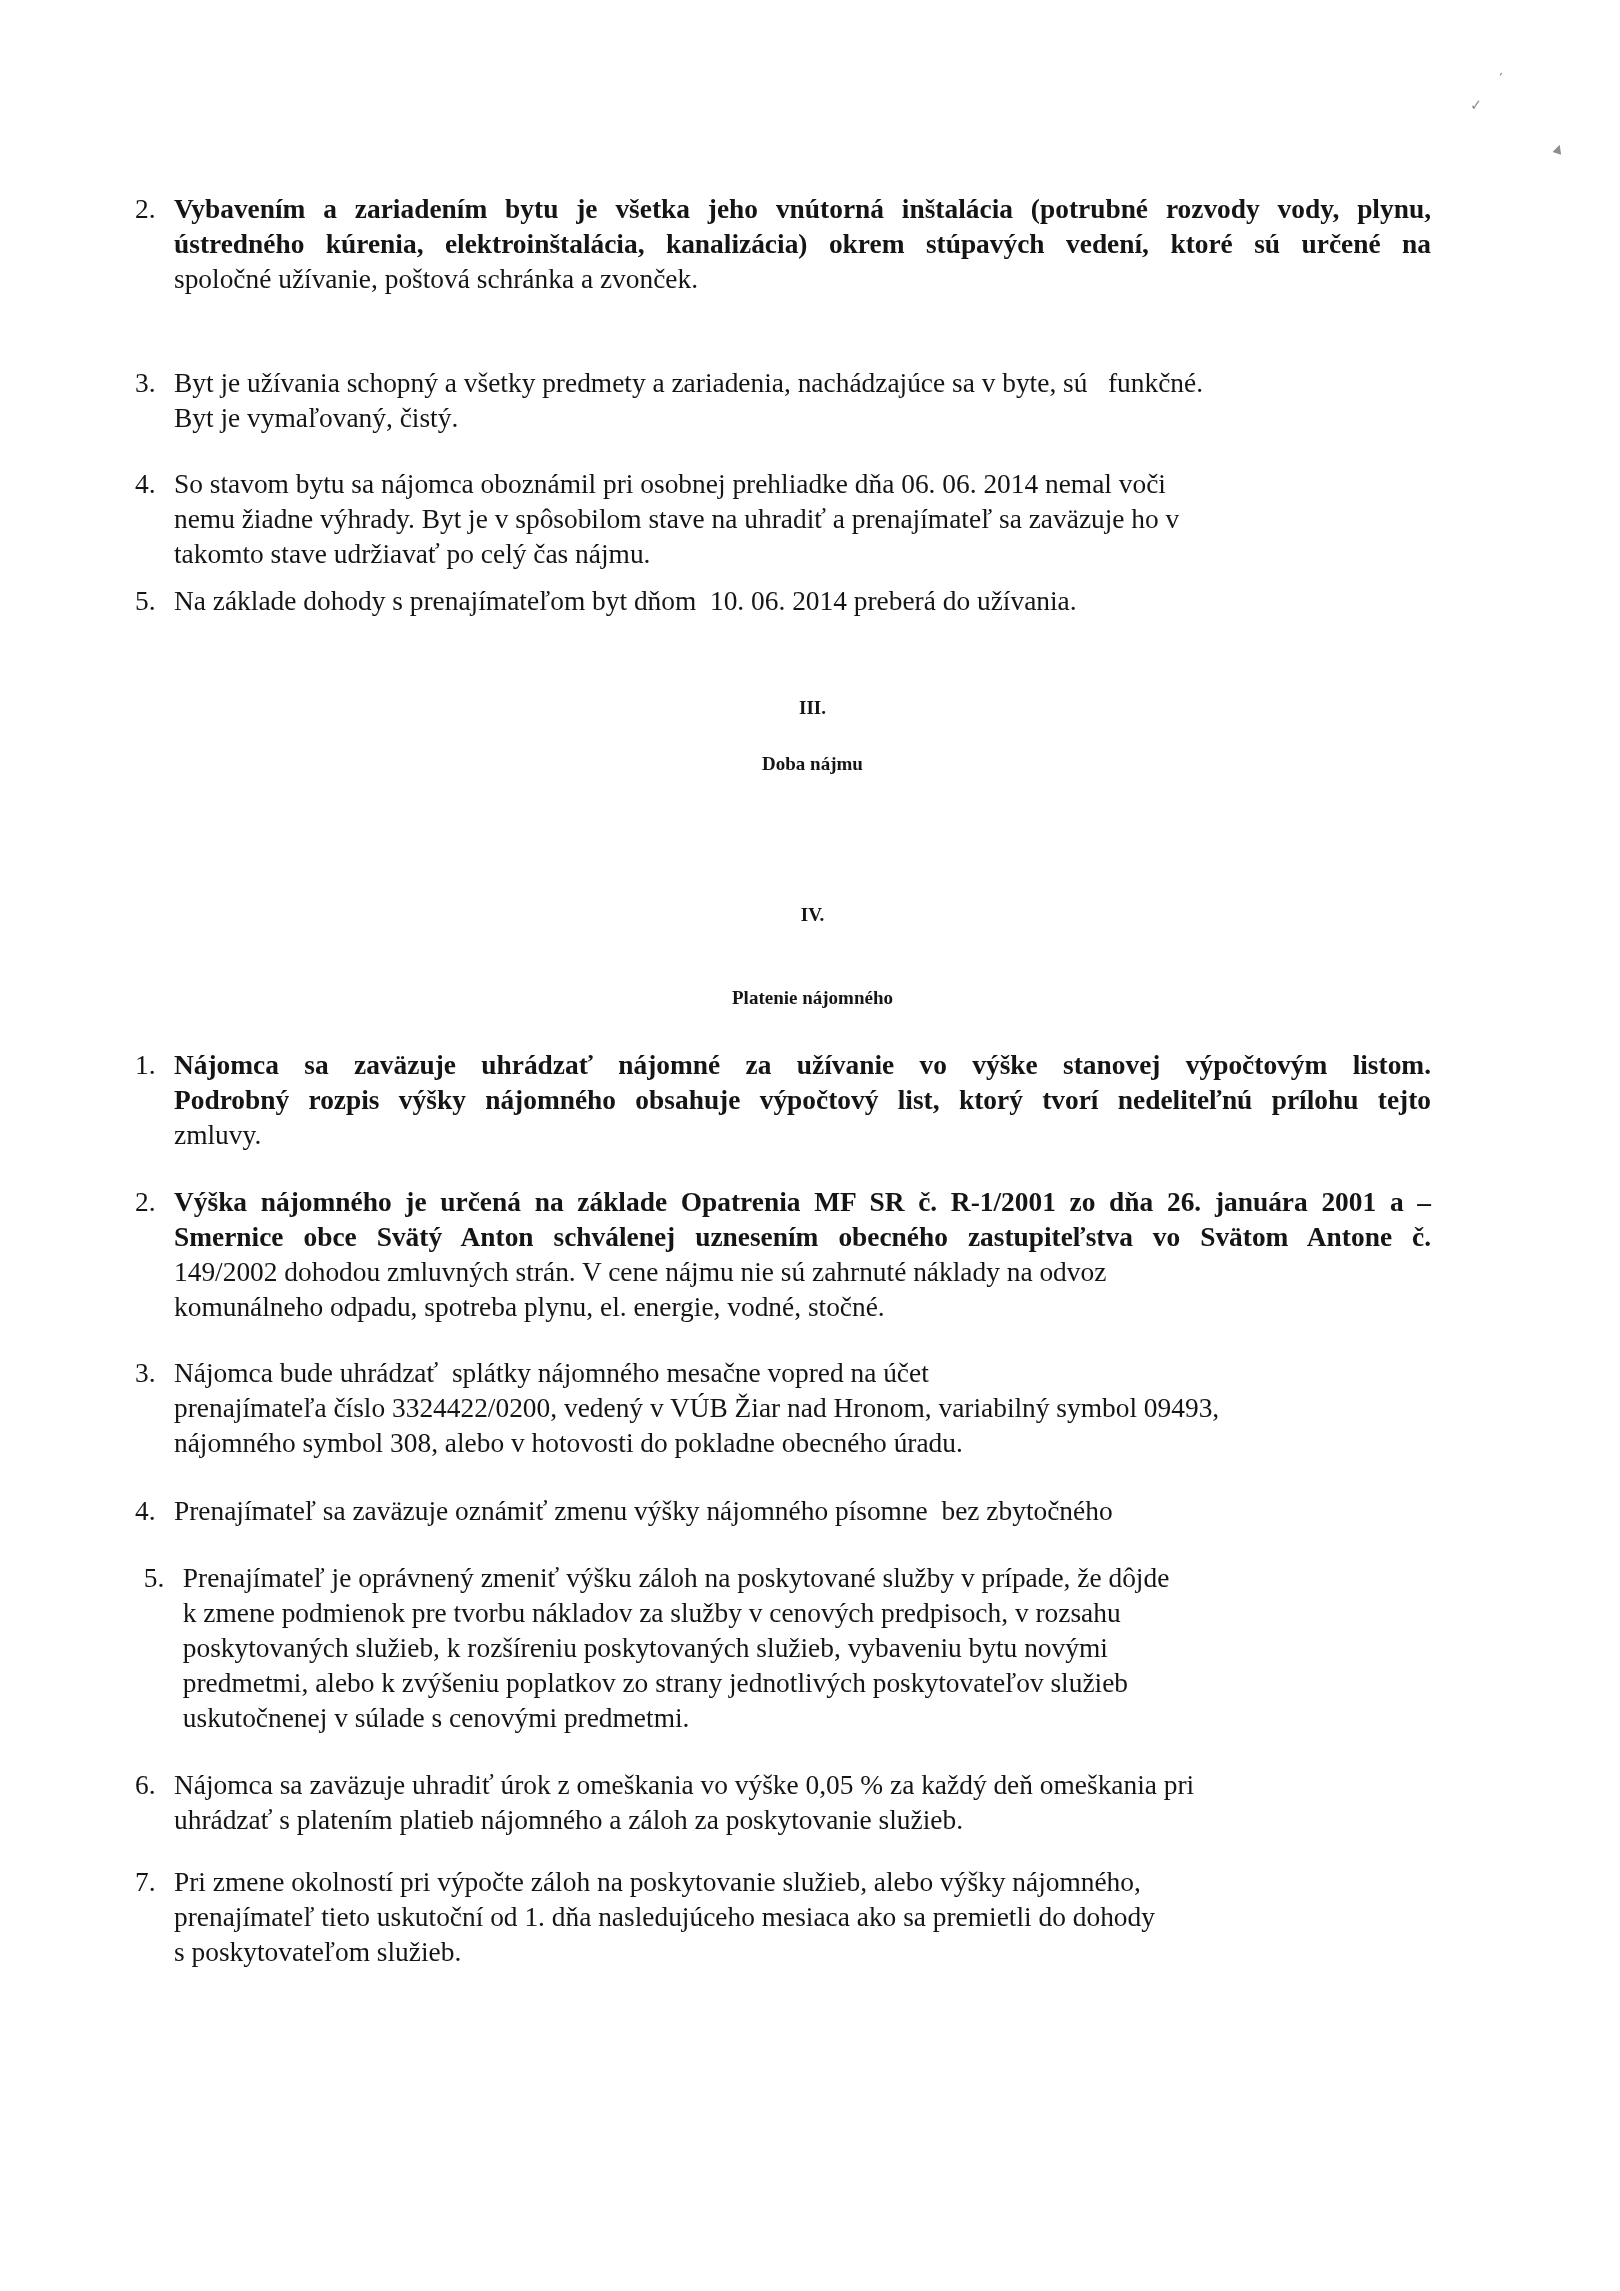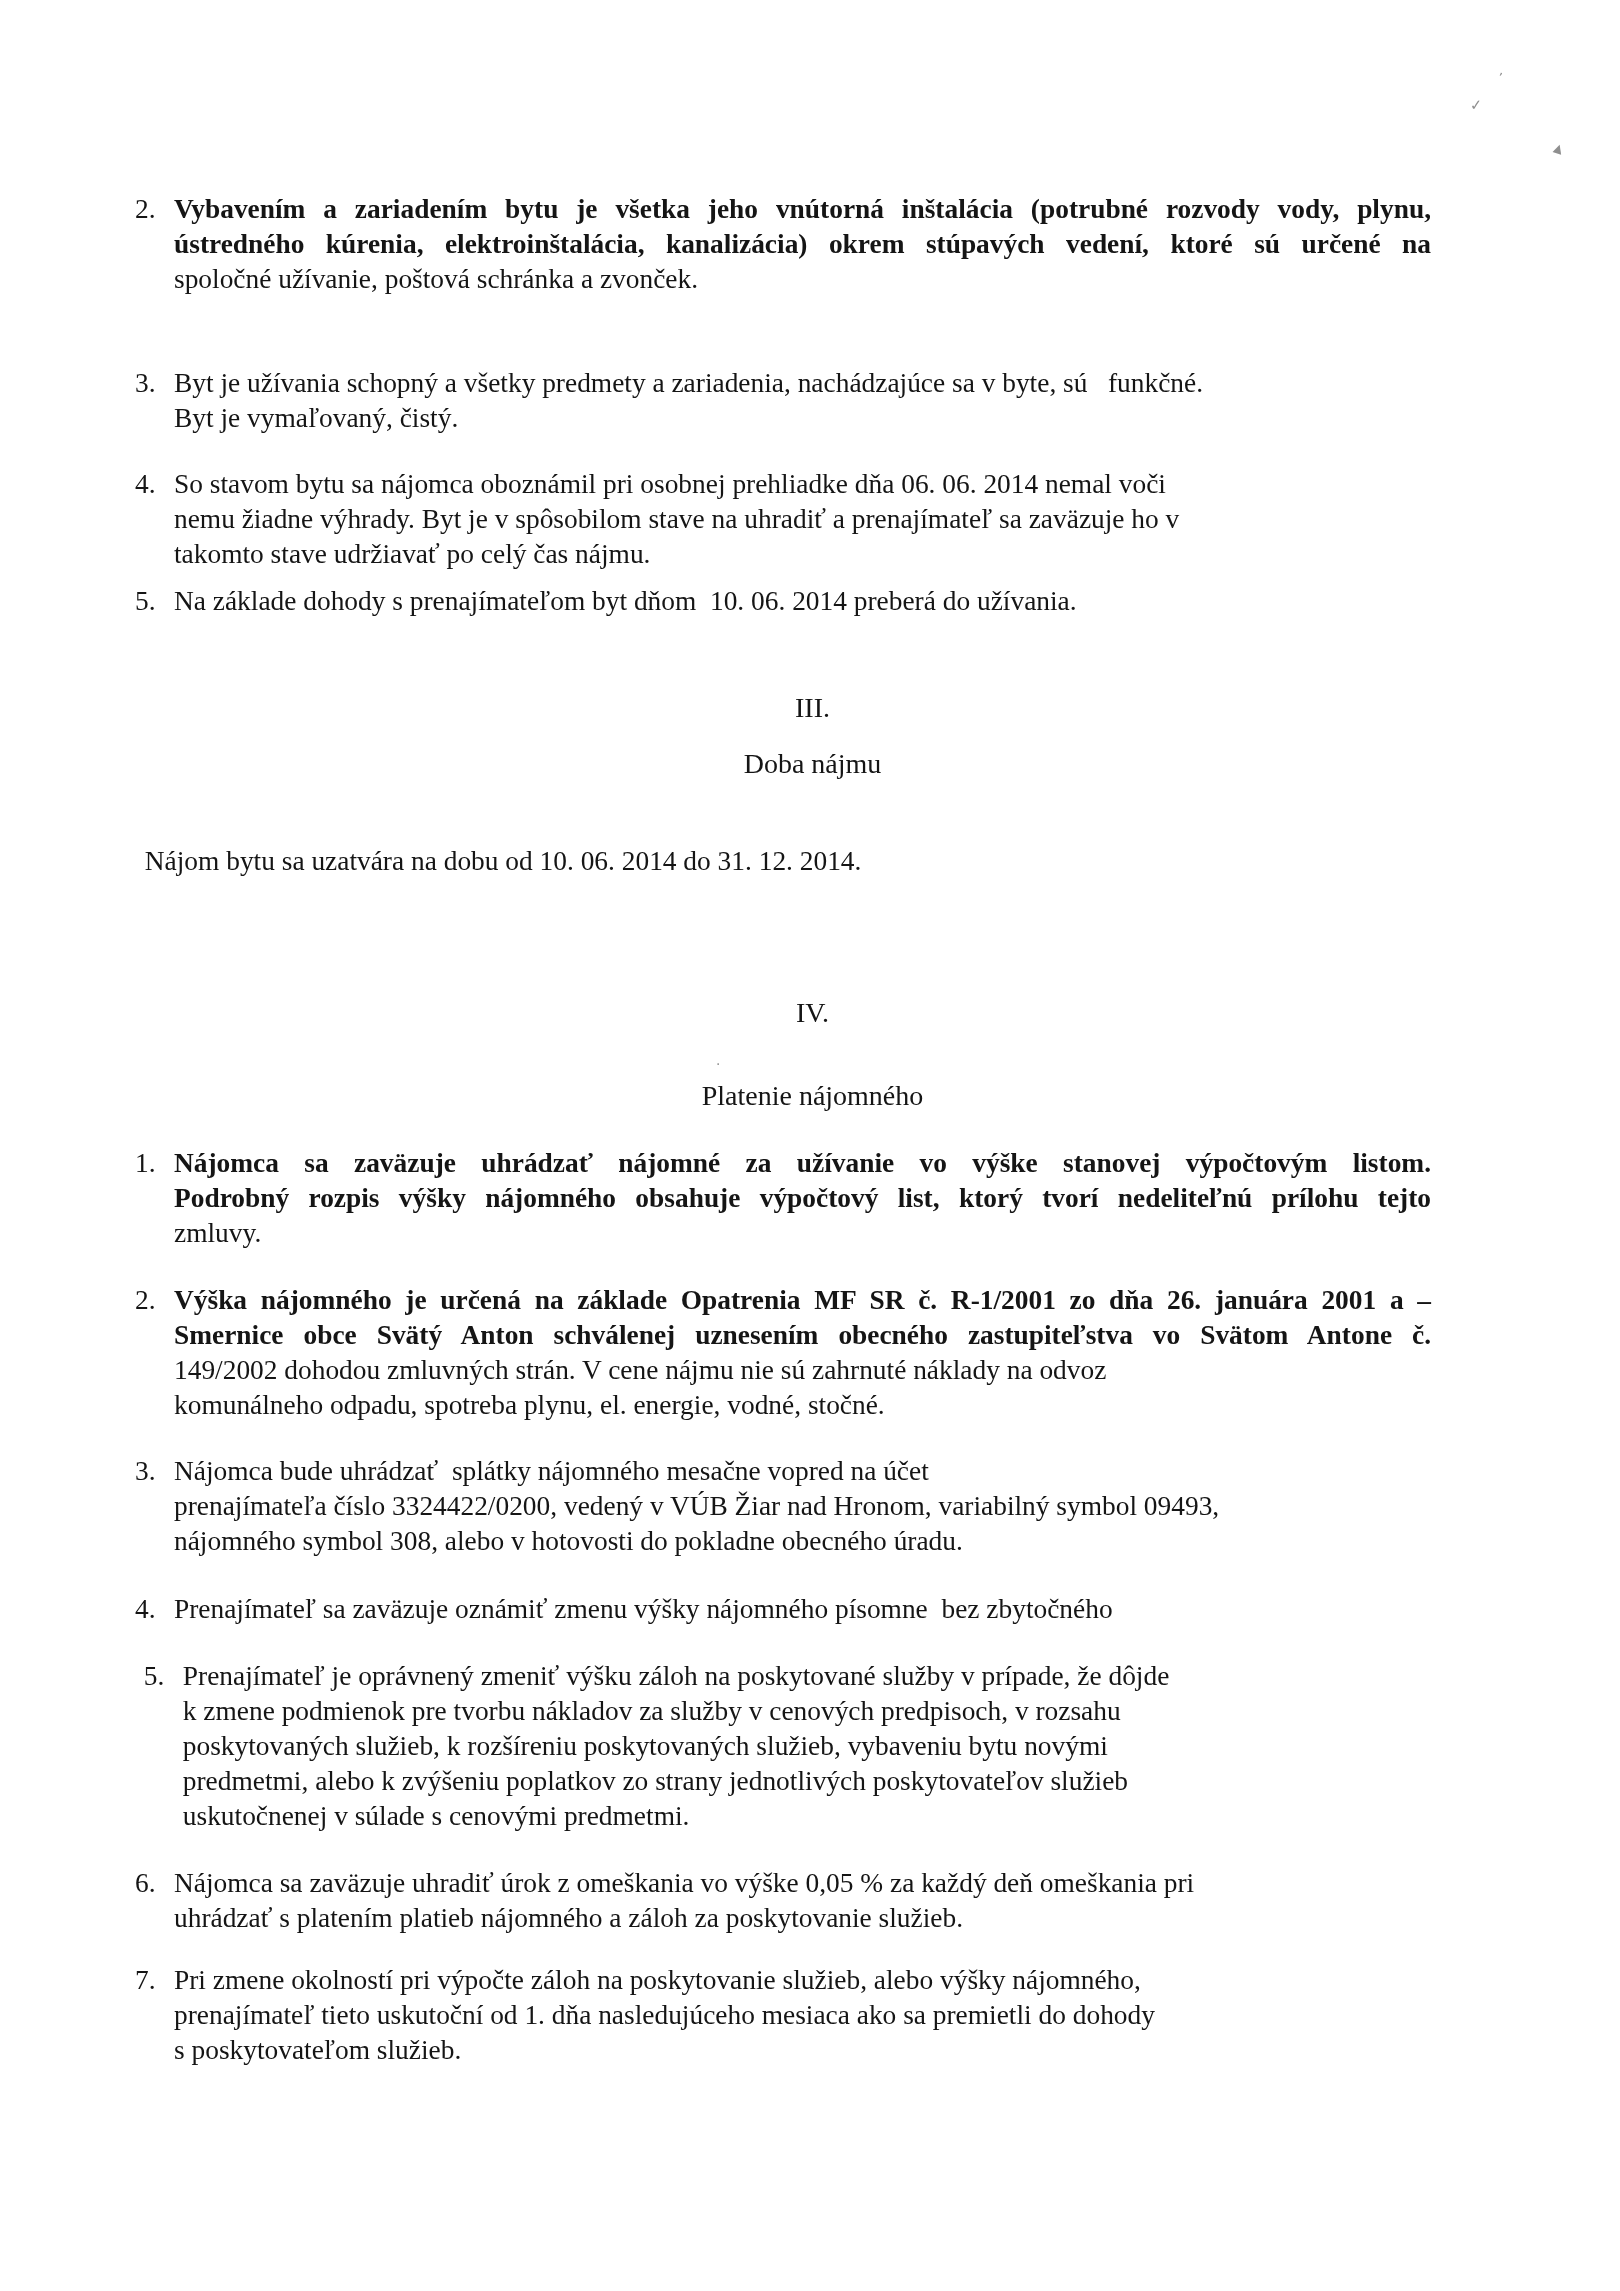--- a/index.html
+++ b/index.html
@@ -28,23 +28,23 @@
   }
   .clause .body{flex:1;min-width:0;}
   .line{white-space:pre;}
   .line.just{
     white-space:normal;
     text-align:justify;
     text-align-last:justify;
     font-weight:bold;
   }
   .heading{
-    font-size:28px;
+    font-size:19px;
     line-height:35px;
-    font-weight:normal;
+    font-weight:bold;
     text-align:center;
     padding-left:59px;
   }
   .para{
     font-size:27.4px;
     line-height:35px;
     white-space:pre;
   }
   .indent-sm{padding-left:8.8px;}
   .artifact{
@@ -100,21 +100,20 @@
     <div class="clause" style="margin-top:11.8px">
       <span class="num">5.</span>
       <div class="body">
           <div class="line">Na základe dohody s prenajímateľom byt dňom  10. 06. 2014 preberá do užívania.</div>
         </div>
     </div>
 
     <div class="heading" style="margin-top:71px">III.</div>
     <div class="heading" style="margin-top:21.6px">Doba nájmu</div>
 
-    <div class="para" style="margin-top:63px;margin-left:9.8px">Nájom bytu sa uzatvára na dobu od 10. 06. 2014 do 31. 12. 2014.</div>
 
     <div class="heading" style="margin-top:116px">IV.</div>
     <div class="heading" style="margin-top:48px">Platenie nájomného</div>
 
     <div class="clause" style="margin-top:33px">
       <span class="num">1.</span>
       <div class="body">
           <div class="line just">Nájomca sa zaväzuje uhrádzať nájomné za užívanie vo výške stanovej výpočtovým listom.</div>
           <div class="line just">Podrobný rozpis výšky nájomného obsahuje výpočtový list, ktorý tvorí nedeliteľnú prílohu tejto</div>
           <div class="line">zmluvy.</div>

